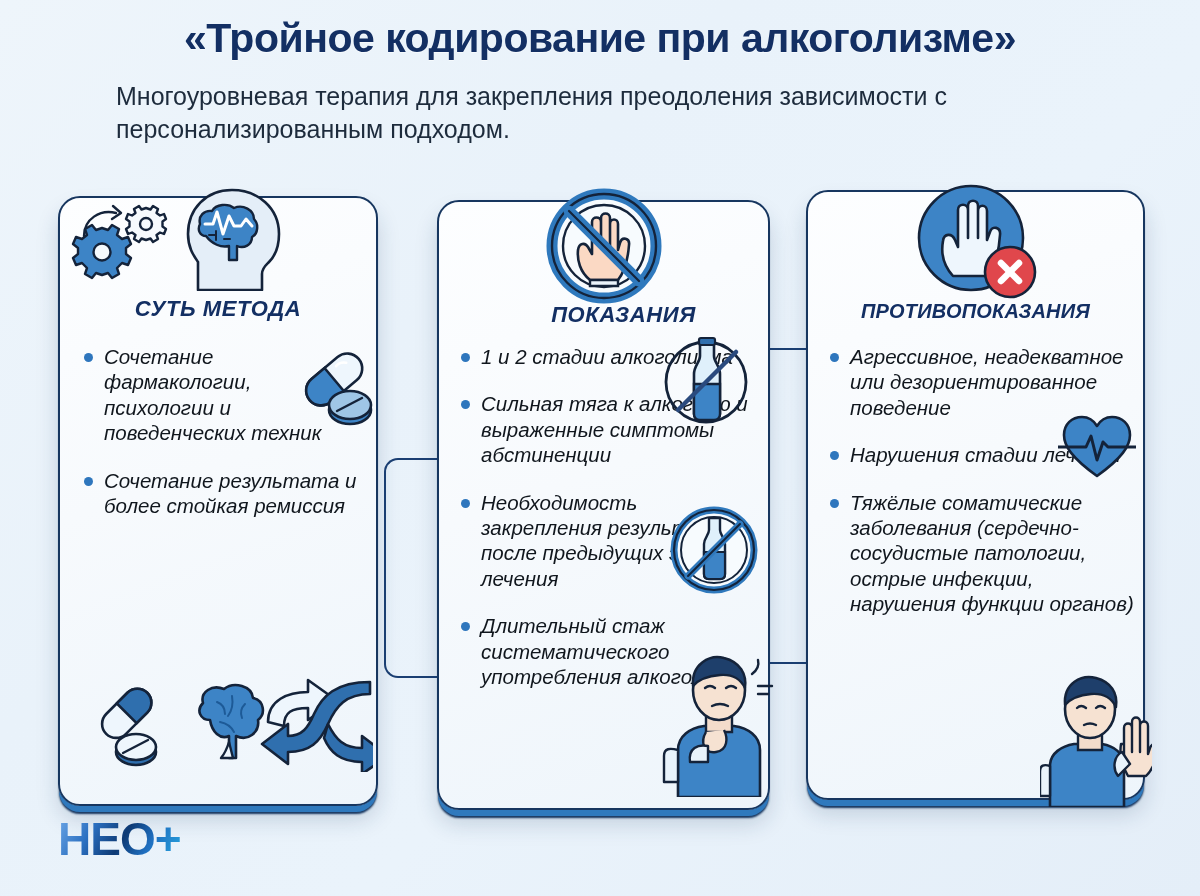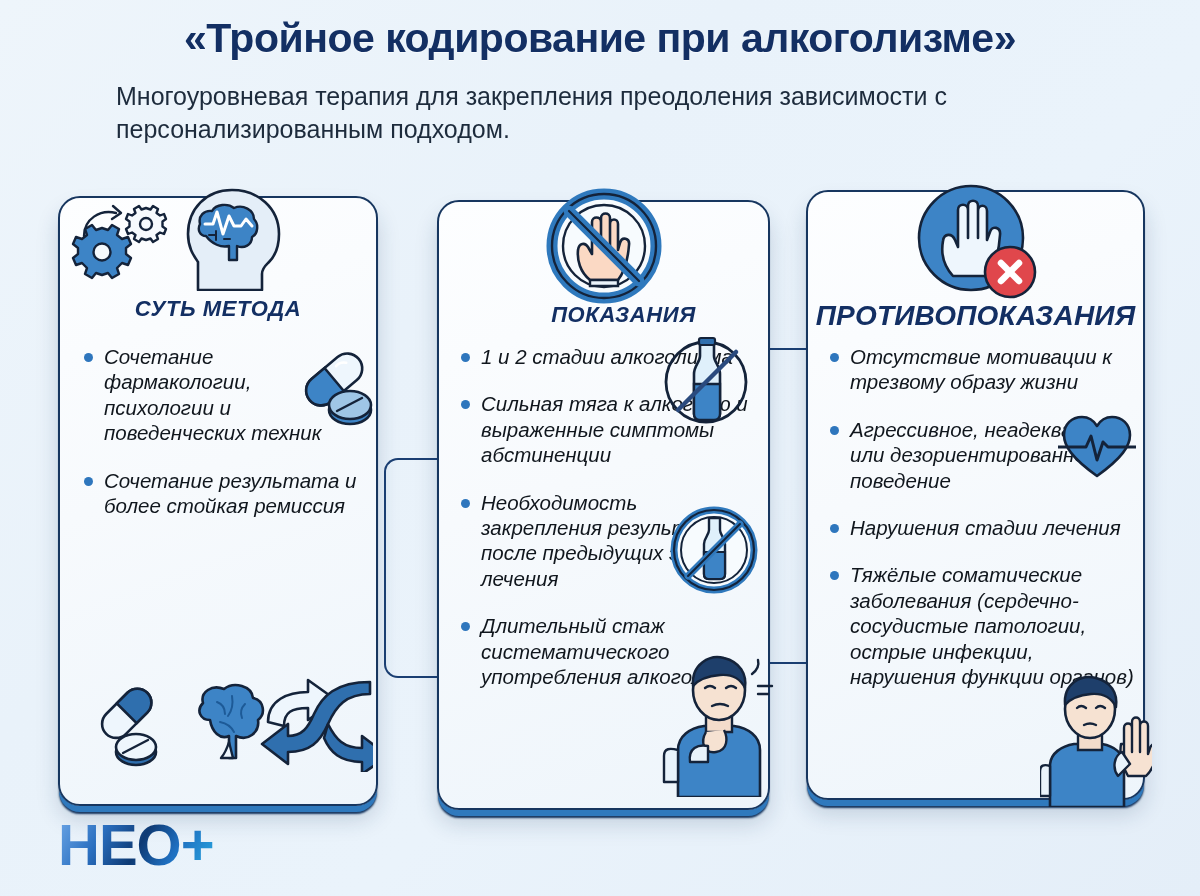--- a/index.html
+++ b/index.html
@@ -44,21 +44,21 @@
   #card-3{left:806px;top:190px;width:339px;height:610px;}
 
   .card-inner{position:relative;width:100%;height:100%;overflow:hidden;border-radius:19px;}
 
   .card-title{
     position:absolute;left:0;width:100%;text-align:center;
     font-size:22px;font-weight:700;letter-spacing:.6px;color:#132f63;
   }
   #card-1 .card-title{top:98px;}
   #card-2 .card-title{top:100px;margin-left:20px;}
-  #card-3 .card-title{top:108px;font-size:28px;letter-spacing:.2px;}
+  #card-3 .card-title{top:108px;font-size:20px;letter-spacing:.2px;}
 
   ul.bullets{
     position:absolute;margin:0;padding:0;list-style:none;
     color:#10161d;
   }
   #card-1 ul.bullets{left:22px;top:146px;width:282px;font-size:20.5px;line-height:1.24;}
   #card-2 ul.bullets{left:20px;top:142px;width:300px;font-size:20.5px;line-height:1.24;}
   #card-3 ul.bullets{left:20px;top:152px;width:308px;font-size:20.5px;line-height:1.24;}
 
   ul.bullets li{position:relative;padding-left:22px;margin-bottom:22px;}
@@ -80,21 +80,21 @@
   #ico-bottom-row{left:88px;top:676px;width:285px;height:96px;}
   #ico-bottle-1{left:658px;top:332px;width:96px;height:96px;}
   #ico-bottle-2{left:668px;top:504px;width:92px;height:92px;}
   #ico-man-think{left:660px;top:652px;width:120px;height:145px;}
   #ico-heart{left:1058px;top:412px;width:78px;height:68px;}
   #ico-man-stop{left:1040px;top:672px;width:112px;height:135px;}
 
   
   .logo{position:absolute;left:58px;top:816px;z-index:6;}
   .logo-text{
-    font-size:58px;font-weight:700;letter-spacing:-1px;line-height:1;
+    font-size:46px;font-weight:700;letter-spacing:-1px;line-height:1;
     background:linear-gradient(120deg,#6ea8e8 0%,#2a6fc0 28%,#0e3a74 52%,#1f6fc0 72%,#29abe2 100%);
     -webkit-background-clip:text;background-clip:text;color:transparent;
     display:inline-block;
   }
 </style>
 </head>
 <body>
 
 <div class="stage">
 
@@ -125,21 +125,20 @@
         <li>Необходимость закрепления результатов после предыдущих этапов лечения</li>
         <li>Длительный стаж систематического употребления алкоголя</li>
       </ul>
     </div>
   </div>
 
   <div class="card" id="card-3">
     <div class="card-inner">
       <div class="card-title">ПРОТИВОПОКАЗАНИЯ</div>
       <ul class="bullets">
-        <li>Отсутствие мотивации к трезвому образу жизни</li>
         <li>Агрессивное, неадекватное или дезориентированное поведение</li>
         <li>Нарушения стадии лечения</li>
         <li>Тяжёлые соматические заболевания (сердечно-сосудистые патологии, острые инфекции, нарушения функции органов)</li>
       </ul>
     </div>
   </div>
 
   <svg class="ico" id="ico-head" viewBox="0 0 230 105">
     <g fill="none" stroke="#14233a" stroke-width="2.4" stroke-linecap="round">
       <path d="M18 50 C18 33 34 23 50 27"></path>

